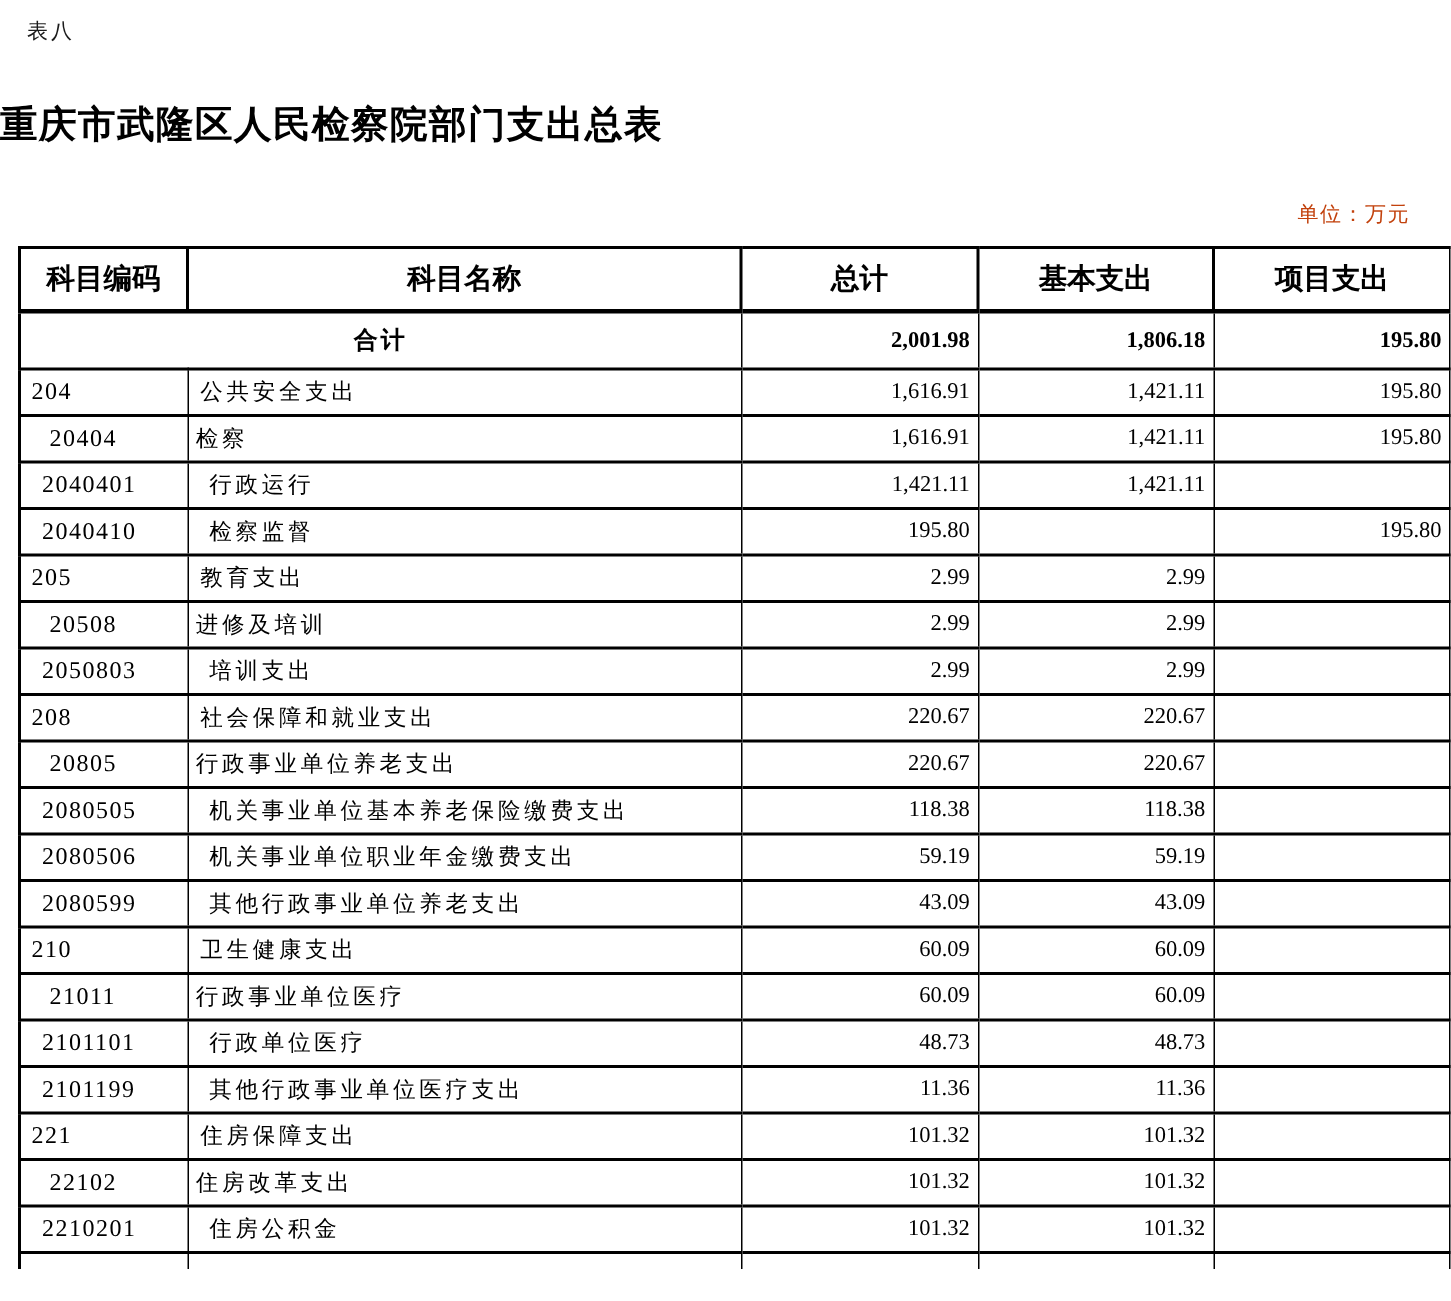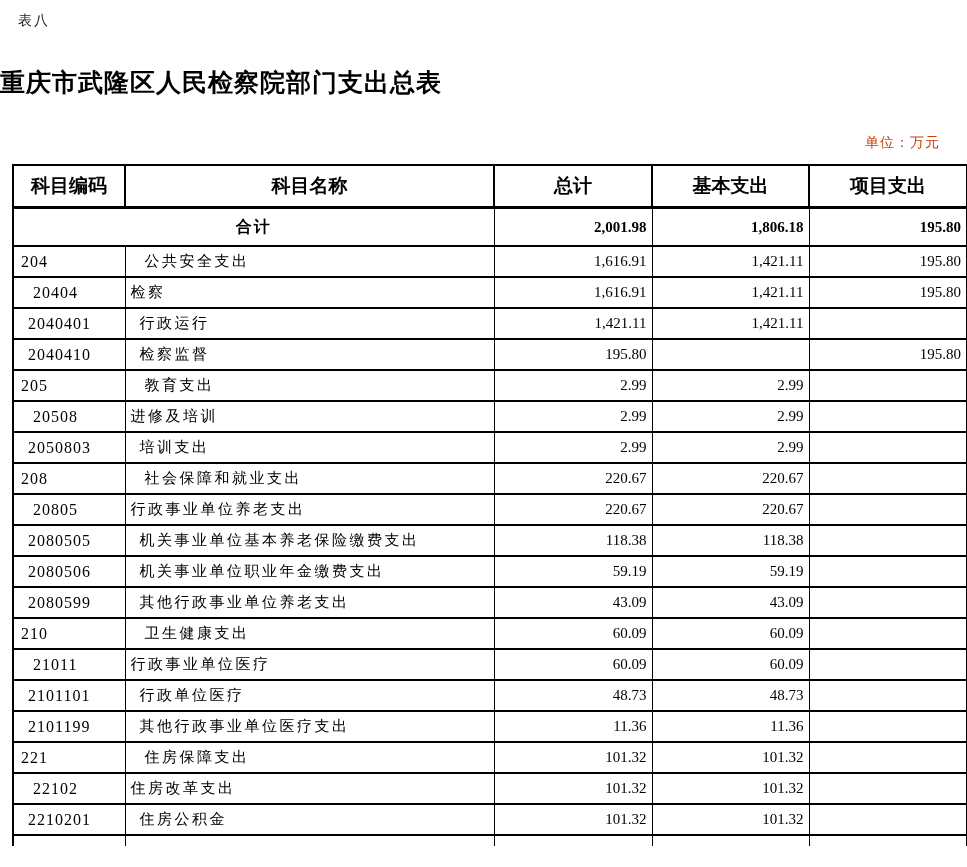--- a/index.html
+++ b/index.html
@@ -66,21 +66,21 @@
     text-align: center; letter-spacing: 2px;
   }
   tr.summary td.num { font-weight: bold; }
   
   td.code { font-size: 16px; letter-spacing: 1px; margin-left: 36px; }
   td.name { font-size: 15px; letter-spacing: 2.5px; }
   td.num  { text-align: right; padding-right: 5px; font-size: 15px; }
   tr.lvl1 td.code { padding-left: 7px;  }
   tr.lvl2 td.code { padding-left: 19px; }
   tr.lvl3 td.code { padding-left: 14px; }
-  tr.lvl1 td.name { padding-left: 19px;  }
+  tr.lvl1 td.name { padding-left: 8px;  }
   tr.lvl2 td.name { padding-left: 5px;  }
   tr.lvl3 td.name { padding-left: 14px; }
   
   tr.partial td {
     height: 10px;
     border-bottom: none;
   }
 </style>
 </head>
 <body>

